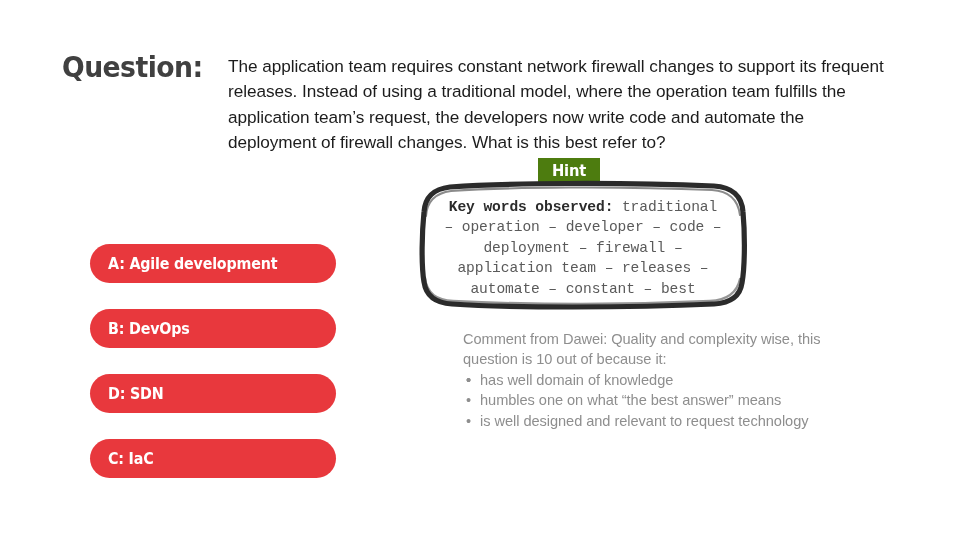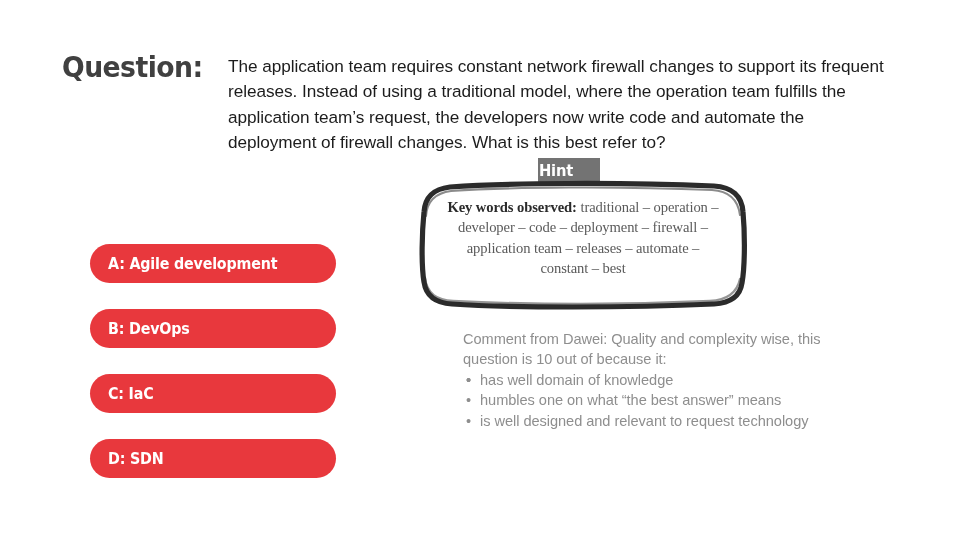--- a/index.html
+++ b/index.html
@@ -82,24 +82,24 @@
     white-space: nowrap;
   }
 
   
   .hint-badge {
     position: absolute;
     left: 538px;
     top: 158px;
     width: 62px;
     height: 26px;
-    background: #737373;
+    background: #4d7c0f;
     display: flex;
     align-items: center;
-    justify-content: flex-start;
+    justify-content: center;
   }
   .hint-badge-label {
     font-family: "DejaVu Sans", sans-serif;
     font-weight: 700;
     font-size: 15.5px;
     color: #ffffff;
     letter-spacing: -0.2px;
     transform: scaleX(0.95);
   }
 
@@ -118,21 +118,21 @@
     width: 330px;
     height: 126px;
     overflow: visible;
   }
   .hint-body {
     position: absolute;
     left: 24px;
     top: 15px;
     width: 282px;
     text-align: center;
-    font-family: Liberation Serif, serif;
+    font-family: Liberation Mono, monospace;
     font-size: 14.6px;
     line-height: 20.4px;
     color: #5a5a5a;
     letter-spacing: -0.1px;
   }
   .hint-strong {
     font-weight: 700;
     color: #2b2b2b;
   }
 
@@ -180,24 +180,24 @@
   <div class="question-text">The application team requires constant network firewall changes to support its frequent releases. Instead of using a traditional model, where the operation team fulfills the application team’s request, the developers now write code and automate the deployment of firewall changes. What is this best refer to?</div>
 
   <div class="answers">
     <div class="answer-btn">
       <span class="answer-label">A: Agile development</span>
     </div>
     <div class="answer-btn">
       <span class="answer-label">B: DevOps</span>
     </div>
     <div class="answer-btn">
+      <span class="answer-label">D: SDN</span>
+    </div>
+    <div class="answer-btn">
       <span class="answer-label">C: IaC</span>
-    </div>
-    <div class="answer-btn">
-      <span class="answer-label">D: SDN</span>
     </div>
   </div>
 
   <div class="hint-badge">
     <span class="hint-badge-label">Hint</span>
   </div>
 
   <div class="hint-box">
     <svg class="hint-box-svg" viewBox="0 0 330 126">
       <path d="M6,30

